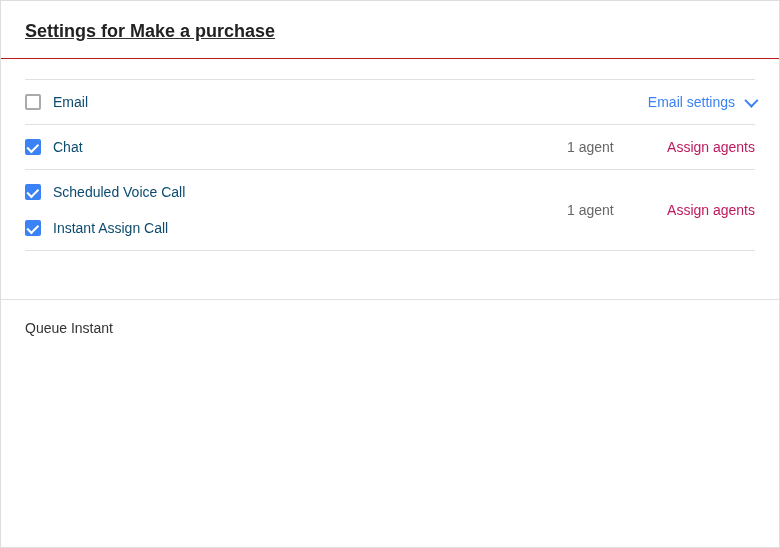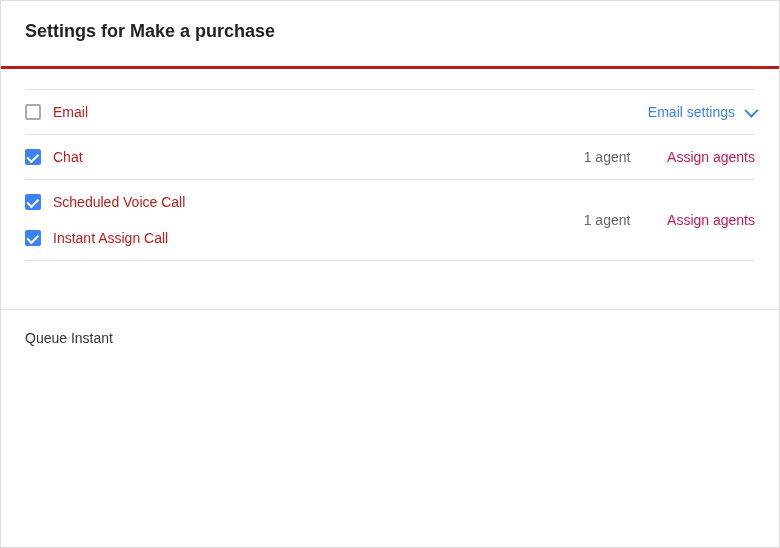--- a/index.html
+++ b/index.html
@@ -11,22 +11,23 @@
       width: 780px;
       min-height: 548px;
     }
     .page-container {
       border: 1px solid #ddd;
       width: 780px;
       min-height: 548px;
       background: #fff;
     }
     .page-header {
-      padding: 20px 24px 24px 24px;
-      border-bottom: 3px solid #b91c1c;
+      padding: 20px 24px 16px 24px;
+      border-bottom: 1px solid #b91c1c;
+      text-decoration: underline;
     }
     .page-title {
       font-size: 18px;
       font-weight: 600;
       color: #222;
     }
     .section {
       padding: 20px 24px 0 24px;
     }
     .section-title {
@@ -84,27 +85,27 @@
       content: '';
       display: block;
       width: 9px;
       height: 5px;
       border-left: 2px solid #fff;
       border-bottom: 2px solid #fff;
       transform: rotate(-45deg) translateY(-1px);
     }
     .channel-name {
       font-size: 14px;
-      color: #b91c1c;
+      color: #0c4a6e;
     }
     .agent-count {
       color: #666;
       font-size: 14px;
       min-width: 80px;
-      text-align: center;
+      text-align: left;
     }
     .assign-link {
       color: #be185d;
       font-size: 14px;
       cursor: pointer;
       text-decoration: none;
       white-space: nowrap;
     }
     .email-settings-link {
       display: flex;

